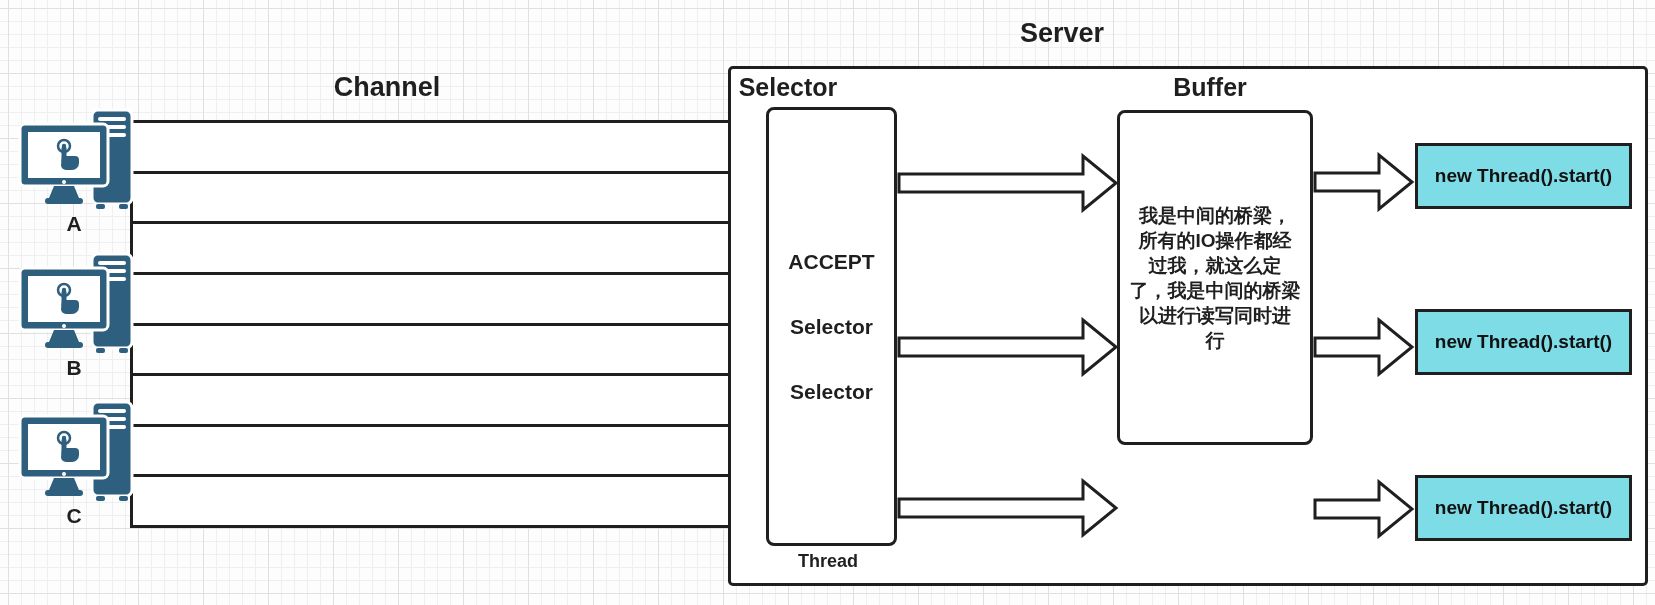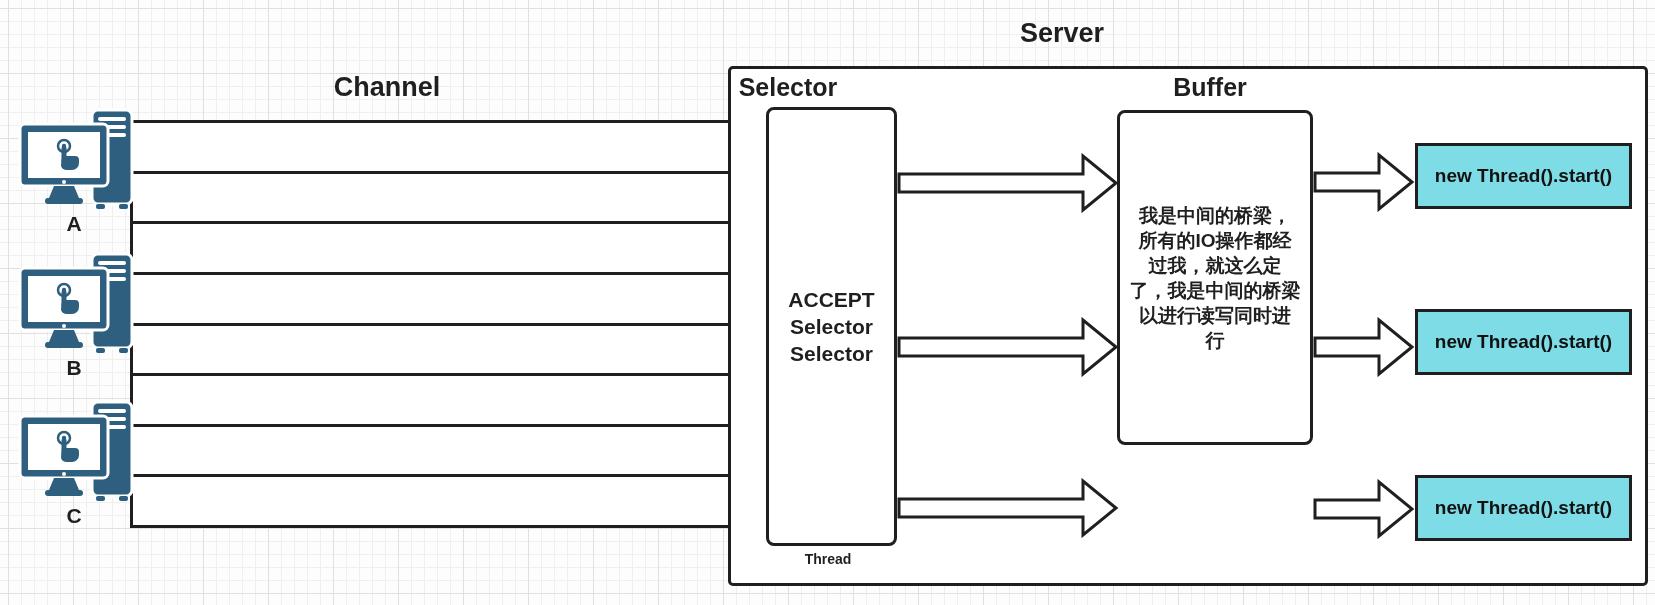--- a/index.html
+++ b/index.html
@@ -28,31 +28,31 @@
     left:130px;top:120px;width:601px;height:408px;
     background:#ffffff;border:3px solid #1f1f1f;
     box-sizing:border-box;display:flex;flex-direction:column;
   }
   .lane{flex:1;border-bottom:3px solid #1f1f1f;}
   .lane:last-child{border-bottom:none;}
   .selector-box{
     left:766px;top:107px;width:131px;height:439px;
     background:#ffffff;border:3px solid #1f1f1f;border-radius:8px;
     box-sizing:border-box;display:flex;flex-direction:column;
-    align-items:center;justify-content:center;
+    align-items:center;justify-content:center;gap:38px;
   }
   .selector-line{font-weight:bold;font-size:21px;line-height:27px;color:#1f1f1f;text-align:center;}
   .buffer-box{
     left:1117px;top:110px;width:196px;height:335px;
     background:#ffffff;border:3px solid #1f1f1f;border-radius:8px;
     box-sizing:border-box;display:flex;flex-direction:column;
     justify-content:center;
   }
   .buffer-line{font-weight:bold;font-size:19px;line-height:25px;color:#1f1f1f;text-align:center;white-space:nowrap;}
-  .thread-label{left:758px;top:551px;width:140px;font-size:14px;}
+  .thread-label{left:758px;top:551px;width:140px;font-size:18px;}
   .cyan-box{
     left:1415px;width:217px;height:66px;
     background:#7EDCE6;border:3px solid #1f1f1f;
     box-sizing:border-box;display:flex;align-items:center;justify-content:center;
     font-weight:bold;font-size:19px;color:#111;
   }
   .client-label{width:80px;font-size:21px;}
   .arrow-svg{display:block;}
 </style>
 </head>

